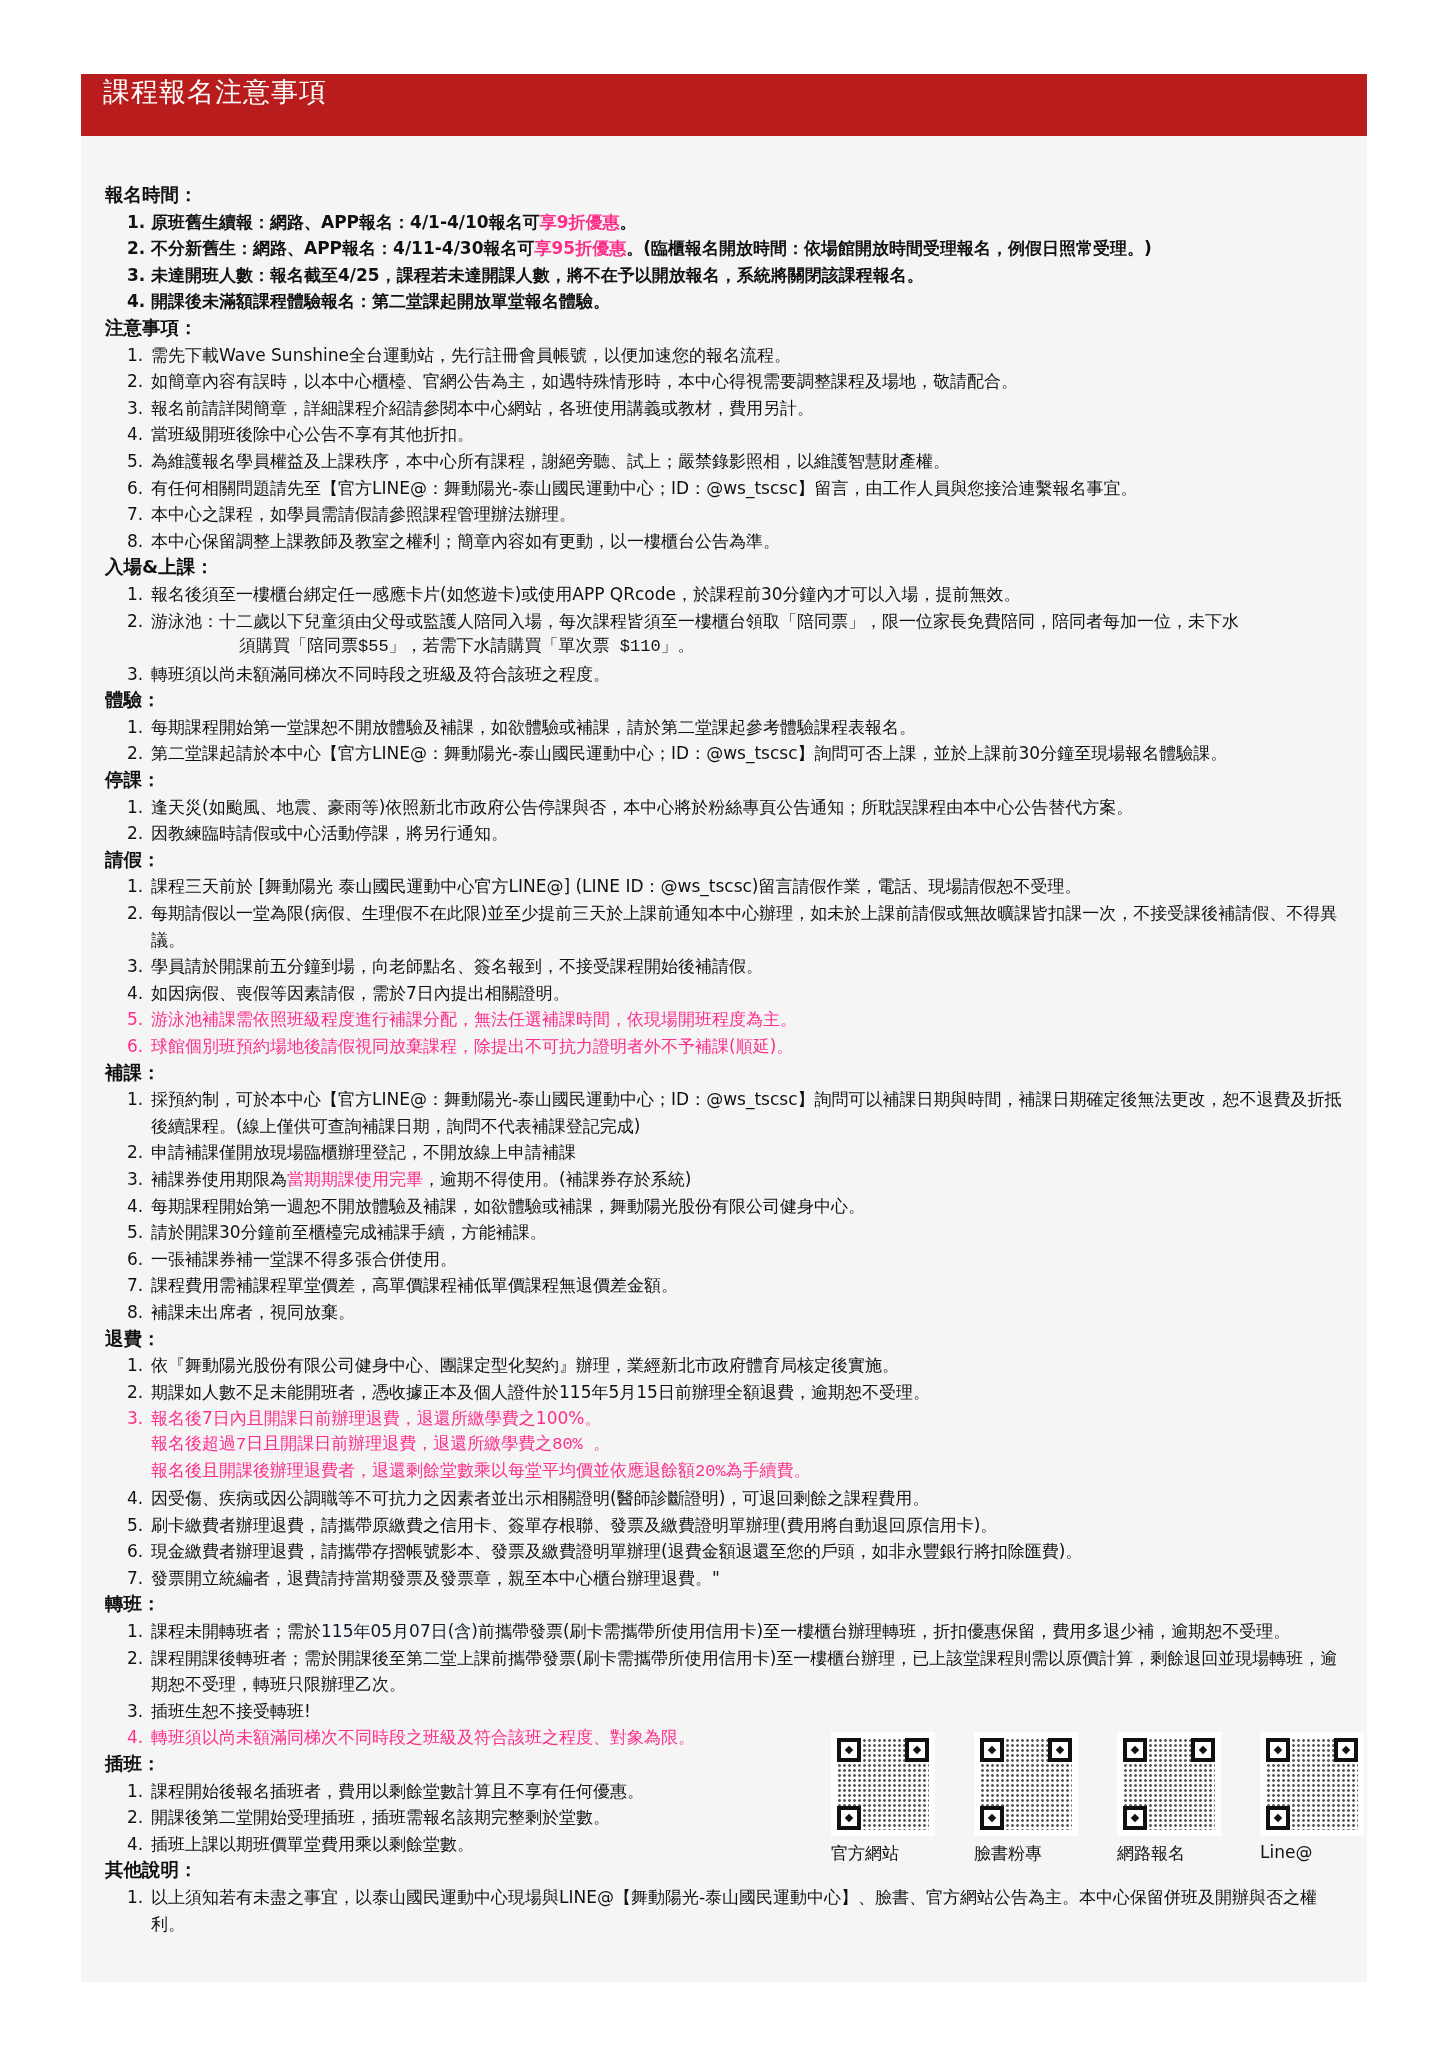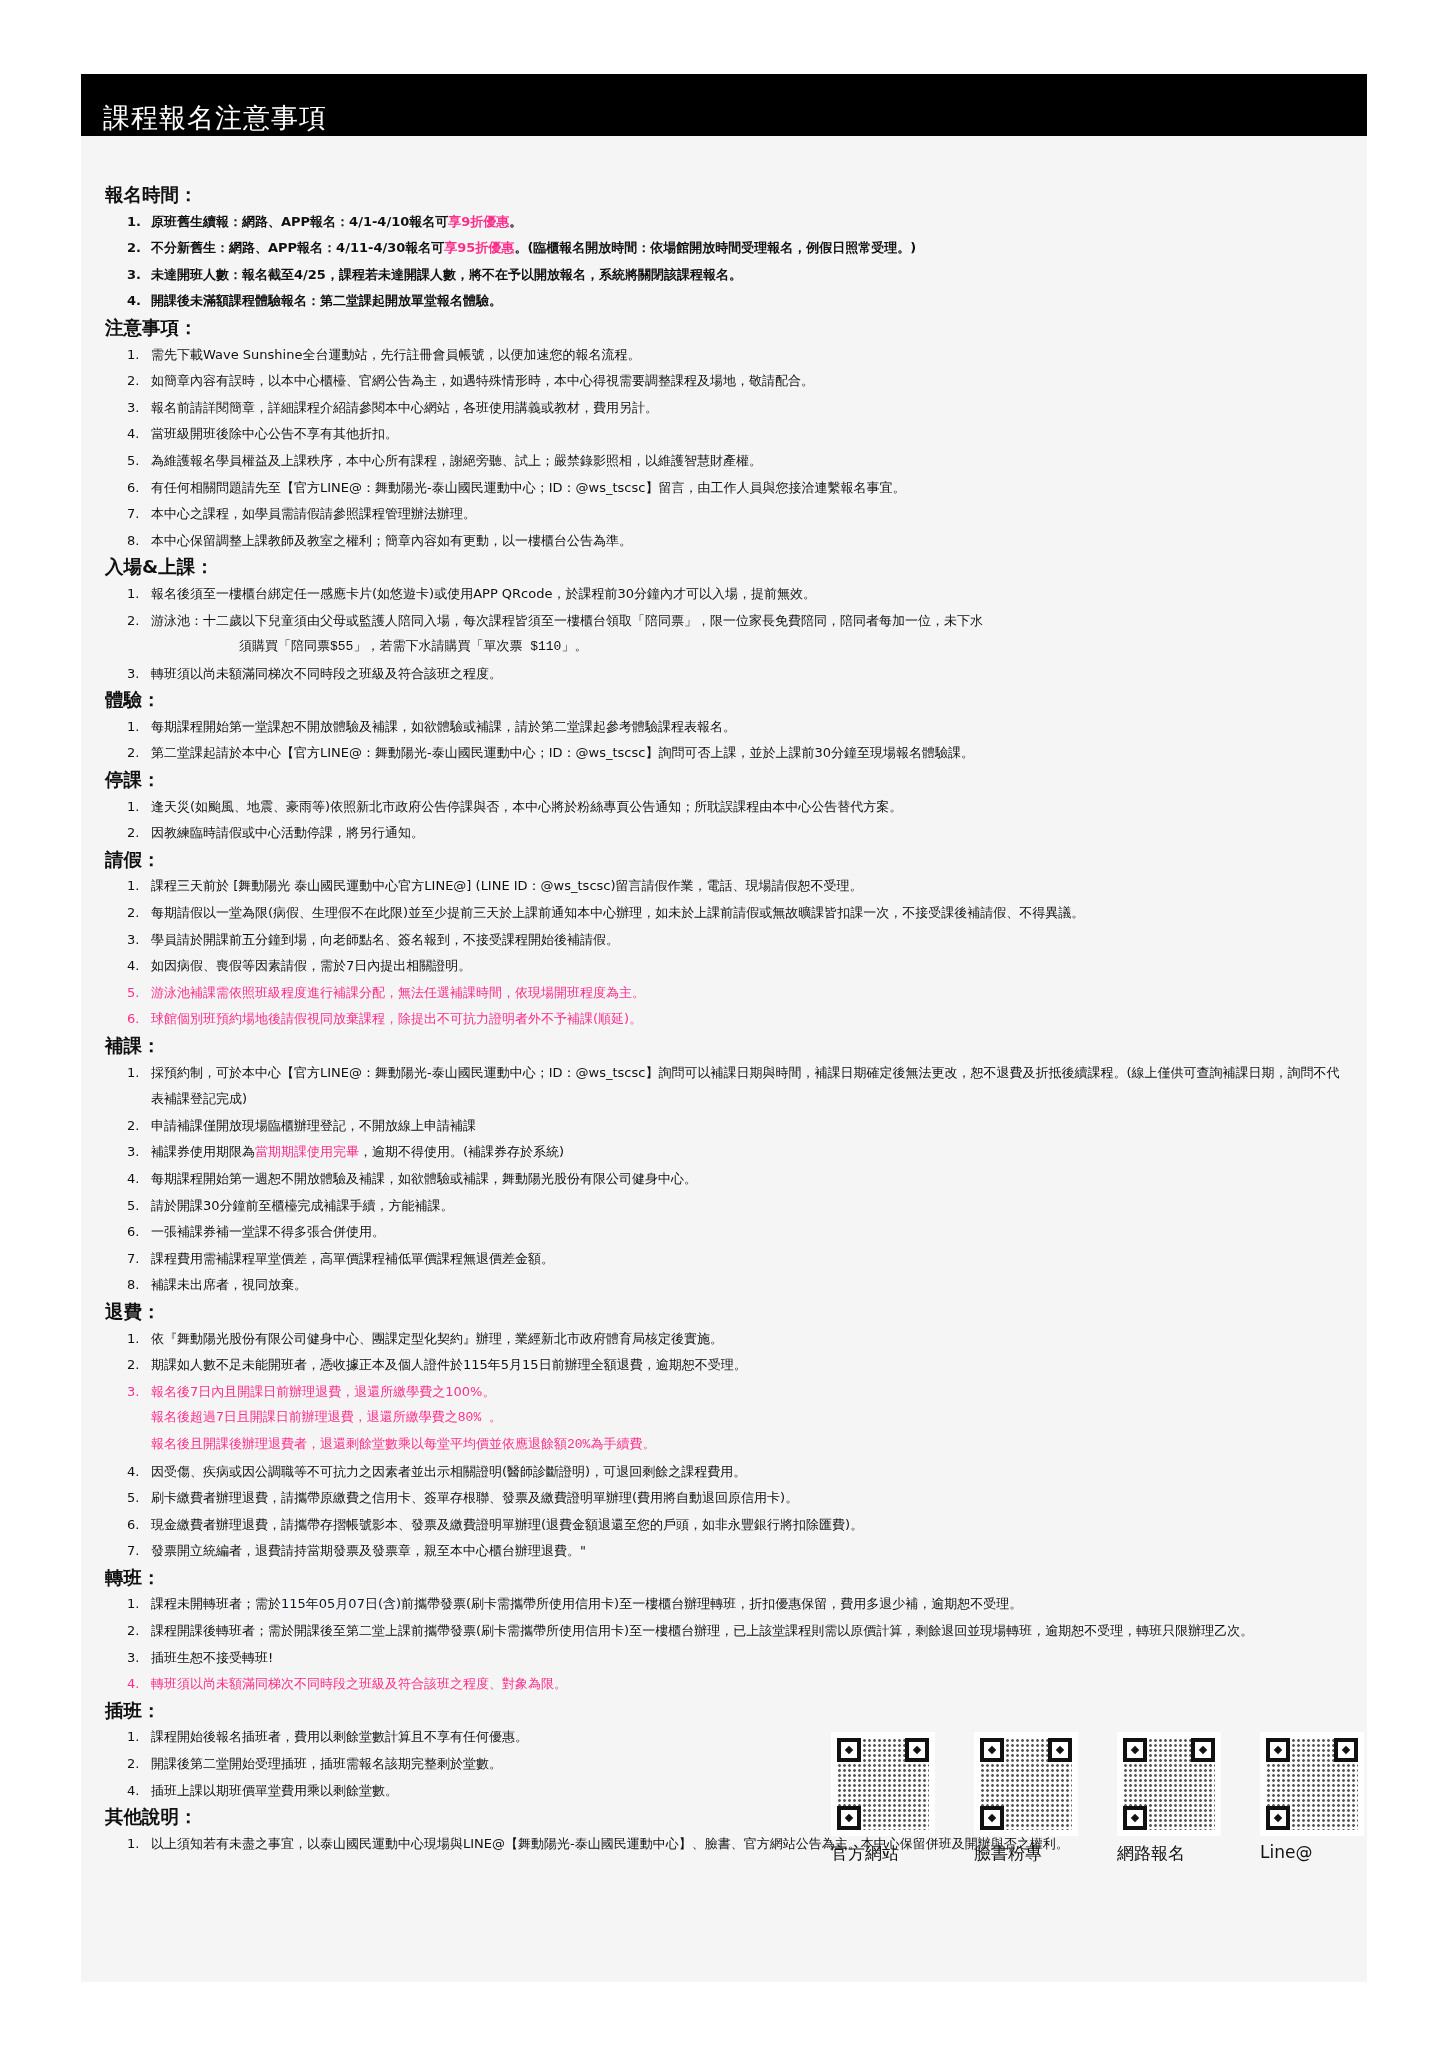--- a/index.html
+++ b/index.html
@@ -1,23 +1,23 @@
 <!DOCTYPE html>
 <html><head>
 <meta charset="utf-8">
 <style>
   html, body { margin: 0; padding: 0; background: #ffffff; }
   body { width: 1448px; height: 2048px; position: relative; font-family: "DejaVu Sans", "Liberation Sans", sans-serif; color: #111; }
   .panel { position: absolute; left: 81px; top: 74px; width: 1286px; height: 1908px; background: #f5f5f5; }
-  .header { height: 62px; background: #000000; display: flex; align-items: flex-end; padding-left: 22px; }
+  .header { height: 62px; background: #b91c1c; display: flex; align-items: flex-start; padding-left: 22px; }
   .header h1 { margin: 0; color: #fff; font-weight: normal; font-size: 27px; letter-spacing: 1px; }
   .content { padding: 10px 0 0 24px; position: relative; margin-top: 36px; }
   .section-title { font-weight: bold; font-size: 18.5px; line-height: 26.6px; margin: 0; }
   .items { margin: 0; padding: 0; list-style: none; }
-  .item { font-size: 13px; line-height: 26.6px; padding-left: 46px; text-indent: -24px; margin-left: 0; }
+  .item { font-size: 17px; line-height: 26.6px; padding-left: 46px; text-indent: -24px; margin-left: 0; }
   .item.bold { font-weight: bold; }
   .item .num { display: inline-block; width: 24px; text-indent: 0; }
   .item.wrap { padding-right: 20px; }
   .pink { color: #ff2d8a; }
   .blue { color: #0f172a; }
   .sub { display: block; text-indent: 0; font-family: Liberation Mono, monospace; }
   .sub.indent-large { padding-left: 88px; }
   .qr-area { position: absolute; left: 750px; top: 1658px; display: flex; gap: 39px; }
   .qr-card { width: 104px; }
   .qr { width: 104px; height: 104px; background: #fff; position: relative; }

